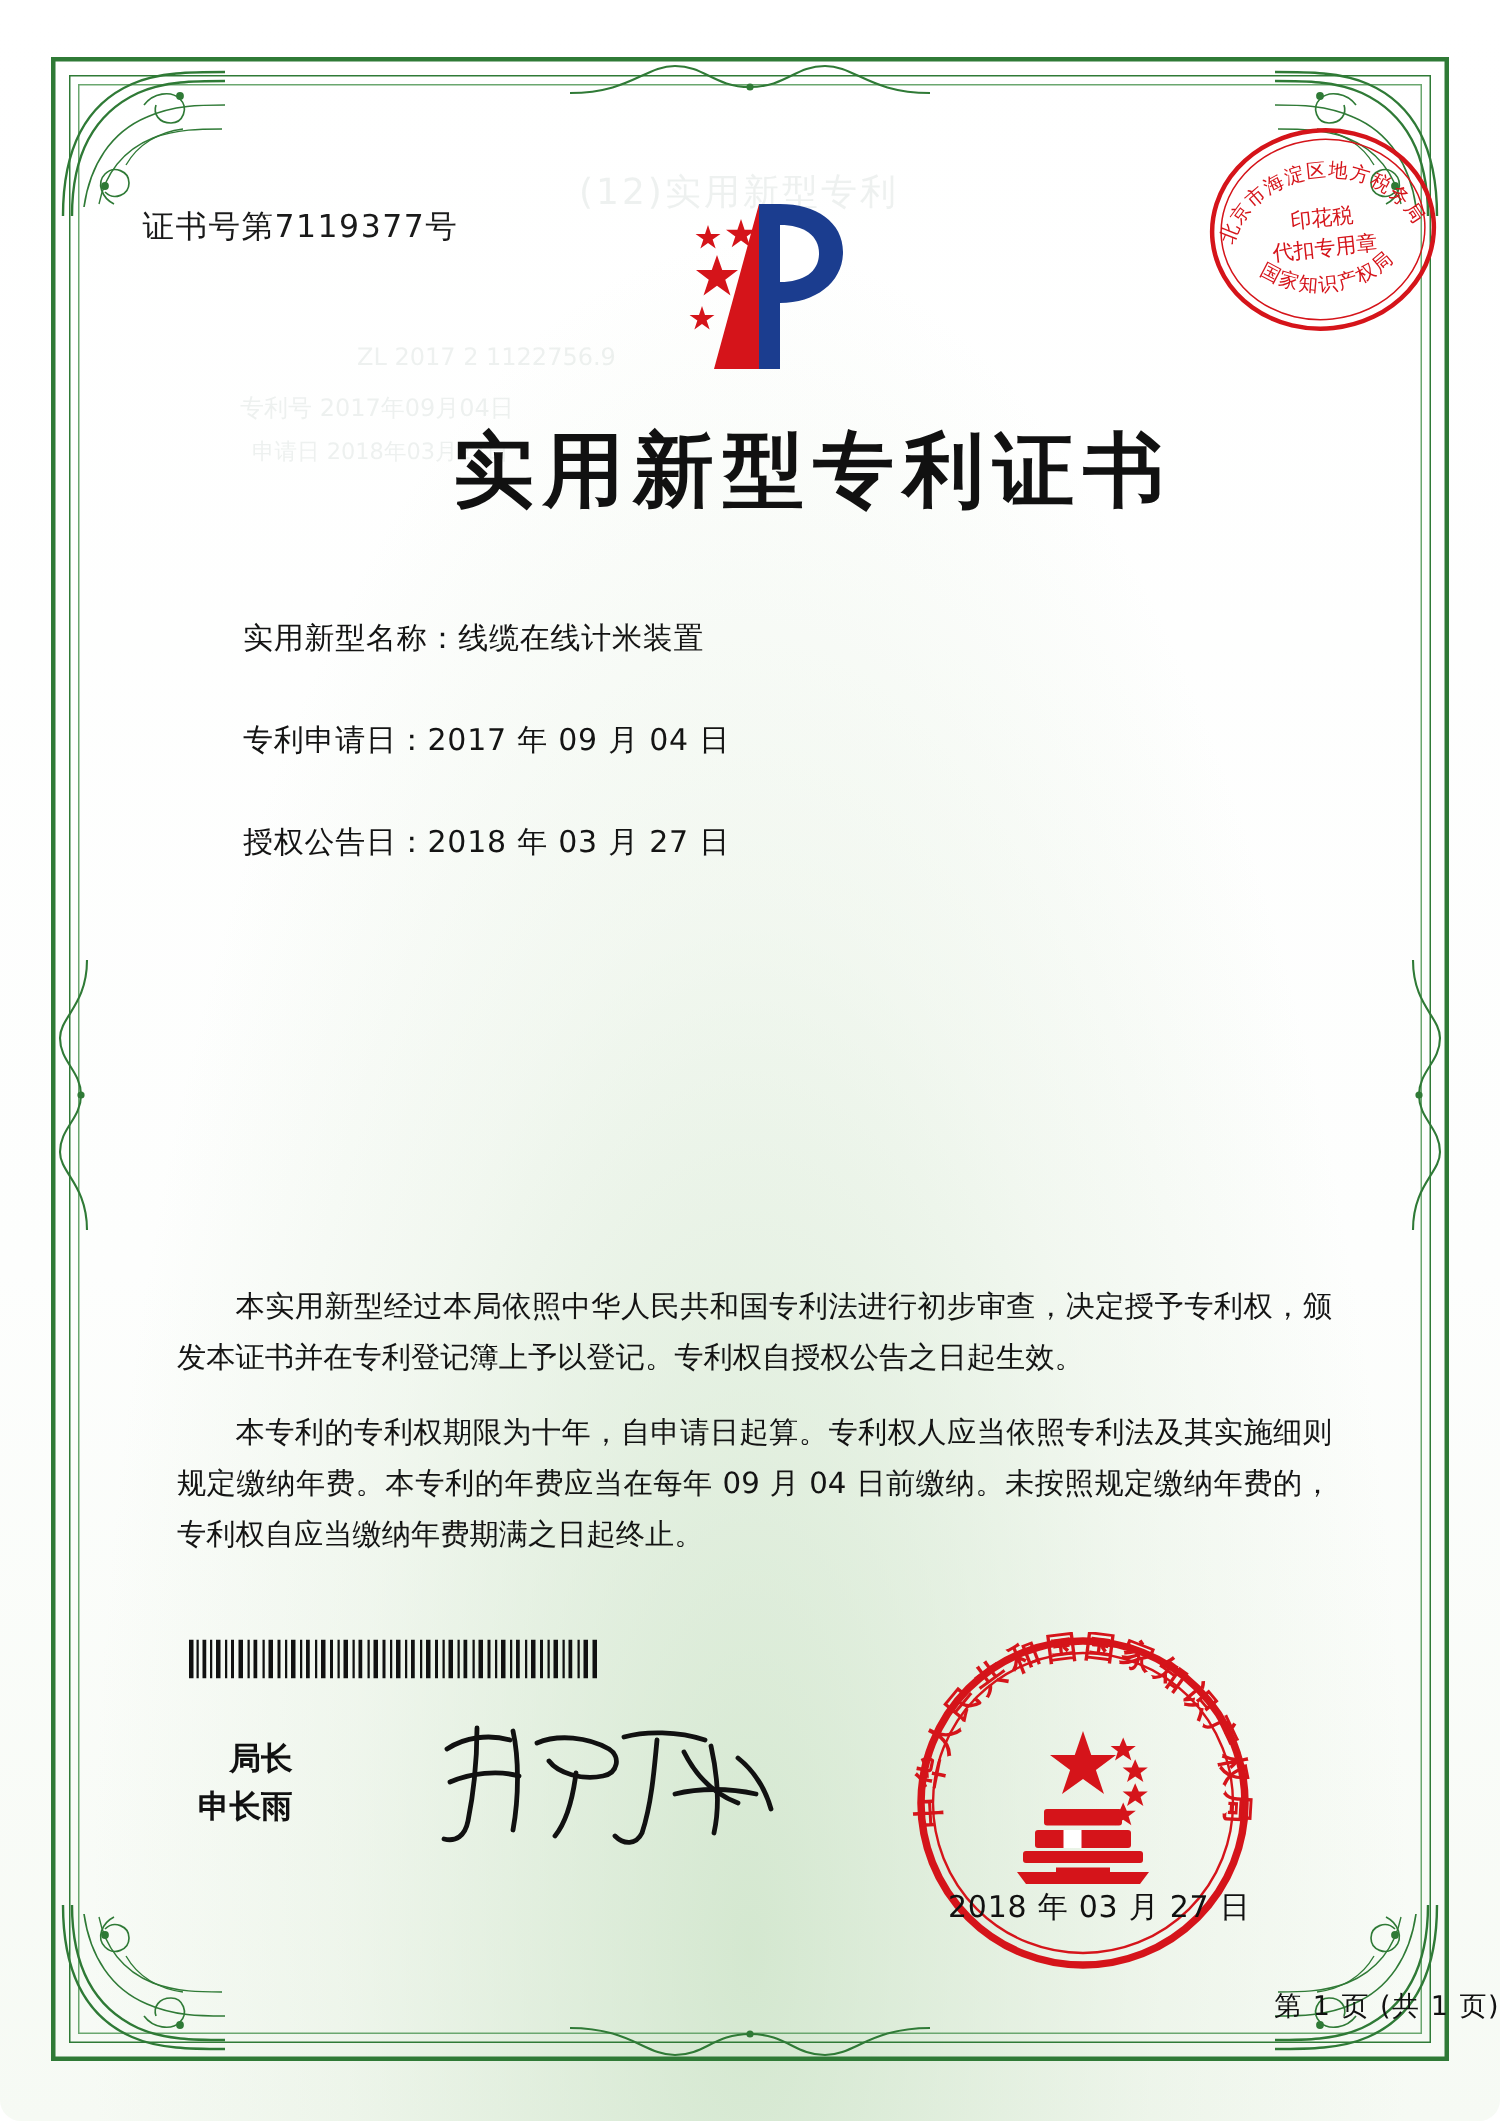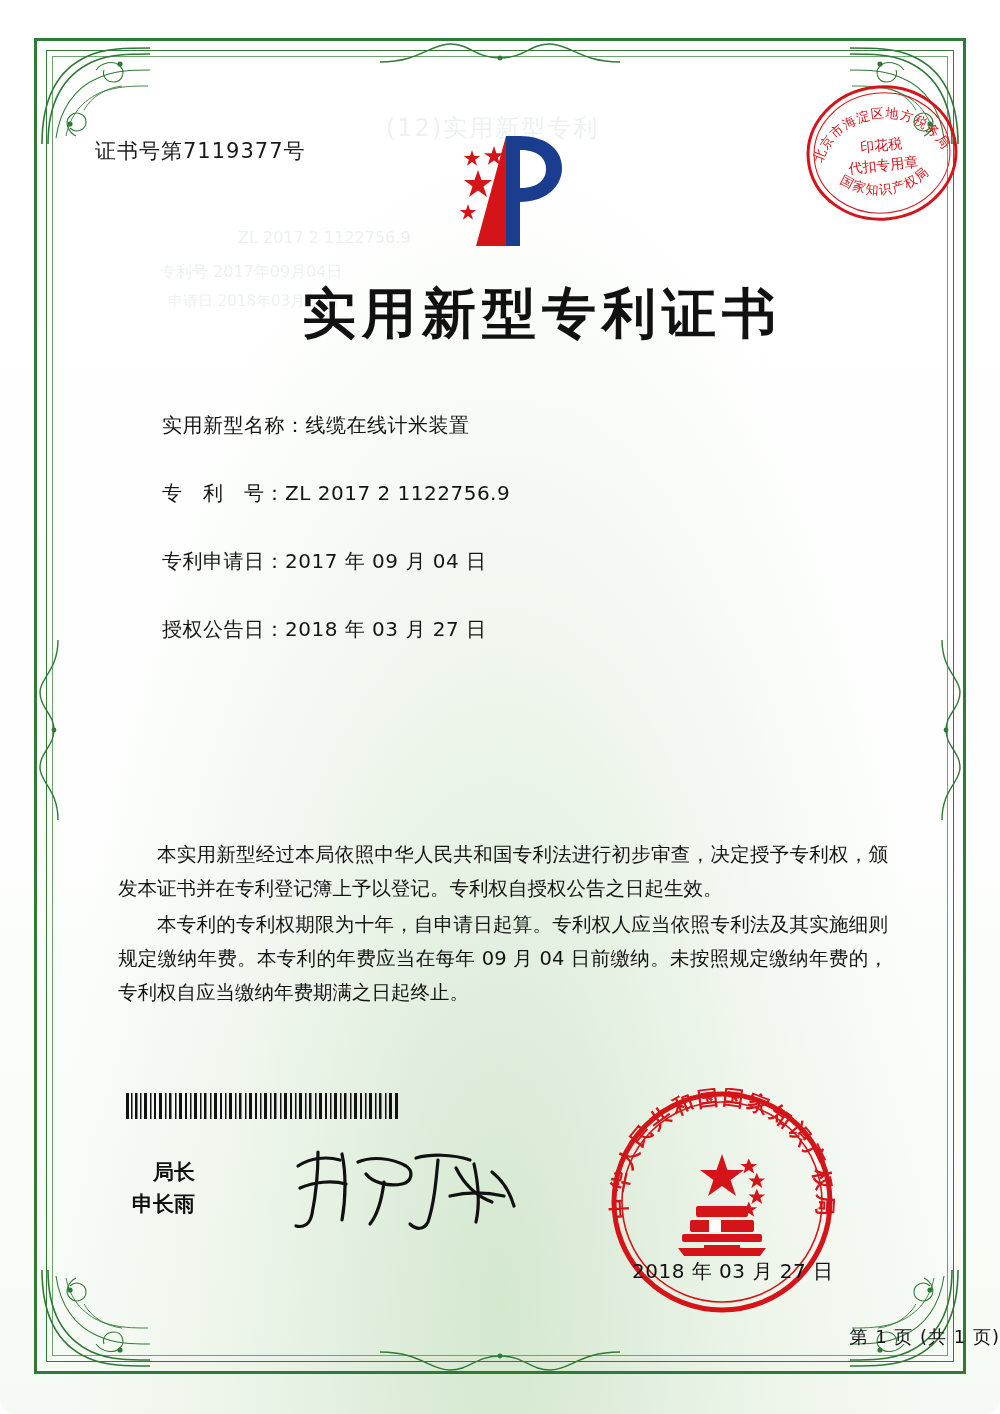--- a/index.html
+++ b/index.html
@@ -141,21 +141,21 @@
 
   .paras {
     position: absolute;
     left: 118px; top: 838px;
     width: 770px;
     font-size: 19.5px;
     line-height: 34px;
     color: #141414;
     text-align: justify;
   }
-  .para { text-indent: 2em; margin: 0 0 2px 0; }
+  .para { text-indent: 2em; margin: 16px 0 2px 0; }
 
   
   .barcode {
     position: absolute;
     left: 126px; top: 1093px;
     width: 272px; height: 26px;
   }
   .barcode svg { width: 100%; height: 100%; display: block; }
 
   
@@ -329,23 +329,20 @@
       <text x="82" y="72" font-size="14" fill="#d5141a" text-anchor="middle" font-family="DejaVu Sans, sans-serif">印花税</text>
       <text x="82" y="92" font-size="14" fill="#d5141a" text-anchor="middle" font-family="DejaVu Sans, sans-serif">代扣专用章</text>
     </svg>
   </div>
 
   <div class="main-title">实用新型专利证书</div>
 
   <div class="fields">
     <div class="field-row">
       <span class="field-label">实用新型名称：</span><span class="field-value">线缆在线计米装置</span>
-    </div>
-    <div class="field-row">
-      <span class="field-label">专　利　号：</span><span class="field-value">ZL 2017 2 1122756.9</span>
     </div>
     <div class="field-row">
       <span class="field-label">专利申请日：</span><span class="field-value">2017 年 09 月 04 日</span>
     </div>
     <div class="field-row">
       <span class="field-label">授权公告日：</span><span class="field-value">2018 年 03 月 27 日</span>
     </div>
   </div>
 
   <div class="paras">

